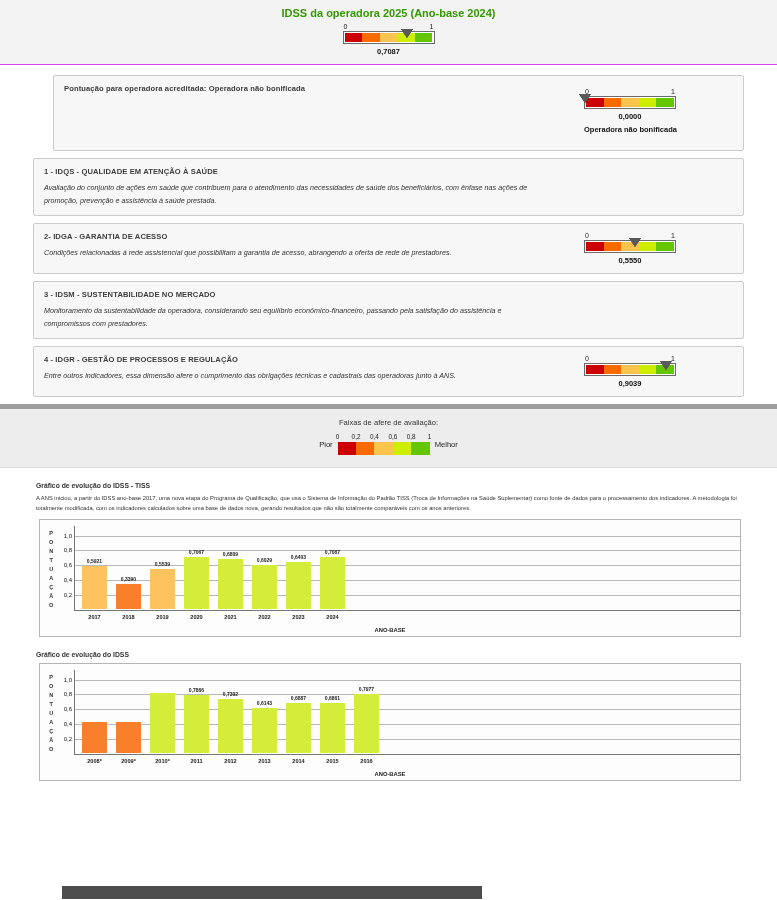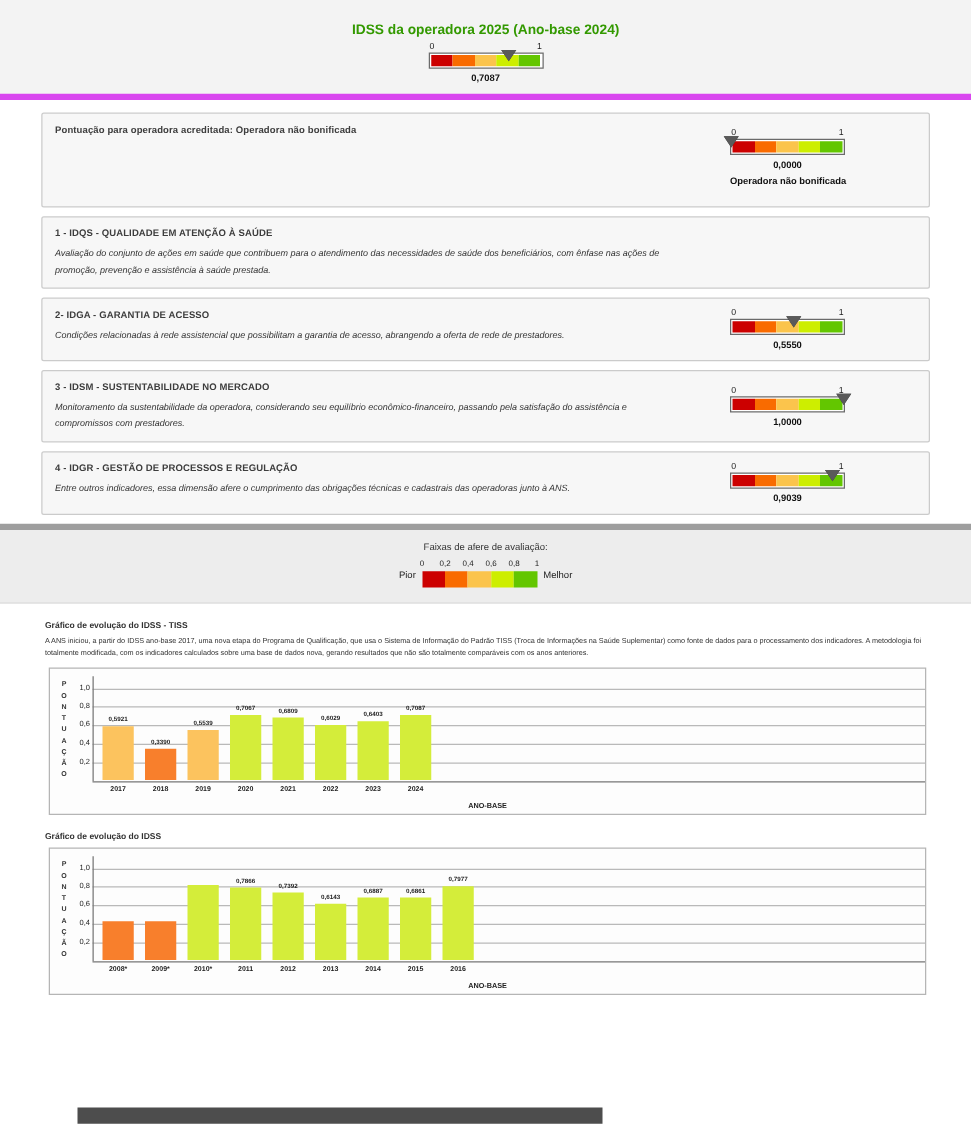--- a/index.html
+++ b/index.html
@@ -3,42 +3,42 @@
 <meta charset="utf-8">
 <style>
   * { margin:0; padding:0; box-sizing:border-box; }
   html,body { width:777px; }
   body {
     font-family:"Liberation Sans", sans-serif;
     background:#ffffff; color:#333; width:777px; height:900px;
     position:relative; overflow:hidden; font-size:8px;
   }
   
-  .page-header { background:#f3f3f3; border-bottom:5px solid #d946ef; padding:18px 0 8px 0; text-align:center; }
+  .page-header { background:#f3f3f3; border-bottom:1px solid #d946ef; padding:7px 0 8px 0; text-align:center; }
   .page-title { color:#339900; font-weight:bold; font-size:11px; margin-bottom:4px; }
   
   .scale { width:92px; }
   .scale-ends { display:flex; justify-content:space-between; font-size:7px; color:#222; margin-bottom:1px; padding:0 1px; }
   .scale-bar { position:relative; height:13px; border:1px solid #6b6b6b; background:#fff; padding:1px; display:flex; }
   .scale-seg { flex:1; height:100%; }
   .scale-marker { position:absolute; top:-3px; width:0; height:0;
     border-left:6px solid transparent; border-right:6px solid transparent; border-top:9px solid #5a5a5a;
     transform:translateX(-6px); filter:drop-shadow(0 0 0.5px #333); }
   .scale-value { text-align:center; font-weight:bold; font-size:7.5px; color:#111; margin-top:3px; }
   .scale-note { text-align:center; font-weight:bold; font-size:7.5px; color:#111; margin-top:4px; white-space:nowrap; }
   .header-scale { margin:0 auto; }
   
   .content { padding:10px 33px 0 33px; }
   .box { background:#f7f7f7; border:1px solid #cbcbcb; border-radius:2px;
     display:flex; align-items:center; padding:8px 10px; margin-bottom:7px; }
   .box-text { flex:1; padding-right:30px; align-self:flex-start; }
   .box-title { font-weight:bold; font-size:7.6px; color:#3d3d3d; margin-bottom:6px; letter-spacing:0.1px; }
   .box-desc { font-size:7.2px; color:#333; line-height:1.75; max-width:500px;font-style:italic; }
   .box-scale { width:110px; margin-right:48px; display:flex; justify-content:center; }
-  .box-accredit { min-height:76px; align-items:flex-start; }
+  .box-accredit { min-height:76px; align-items:flex-start;margin-left:20px; }
   .box-accredit .box-scale { margin-top:4px; }
   
   .legend-rule { height:5px; background:#9e9e9e; margin-top:3px; }
   .legend-band { background:#ededed; border-bottom:1px solid #d8d8d8; padding:9px 0 12px 0; }
   .legend-title { text-align:center; font-size:7.6px; color:#333; margin-bottom:6px; }
   .legend-row { display:flex; justify-content:center; align-items:center; gap:5px; }
   .legend-scale { position:relative; width:92px; }
   .legend-ticks { position:relative; height:9px; font-size:6.4px; color:#222; }
   .legend-ticks span { position:absolute; transform:translateX(-50%); }
   .legend-bar { display:flex; height:13px; }
@@ -140,37 +140,20 @@
           </div>
           <div class="scale-value">0,5550</div>
         </div>
     </div>
   </div>
 
   <div class="box">
     <div class="box-text">
       <div class="box-title">3 - IDSM - SUSTENTABILIDADE NO MERCADO</div>
       <div class="box-desc">Monitoramento da sustentabilidade da operadora, considerando seu equilíbrio econômico-financeiro, passando pela satisfação do assistência e compromissos com prestadores.</div>
-    </div>
-    <div class="box-scale">
-      <div class="scale">
-          <div class="scale-ends">
-            <span>0</span>
-            <span>1</span>
-          </div>
-          <div class="scale-bar">
-            <div class="scale-seg" style="background: rgb(204, 0, 0);"></div>
-            <div class="scale-seg" style="background: rgb(249, 107, 0);"></div>
-            <div class="scale-seg" style="background: rgb(251, 196, 76);"></div>
-            <div class="scale-seg" style="background: rgb(205, 238, 0);"></div>
-            <div class="scale-seg" style="background: rgb(99, 198, 0);"></div>
-            <div class="scale-marker" style="left: 100%; border-top-color: rgb(90, 90, 90);"></div>
-          </div>
-          <div class="scale-value">1,0000</div>
-        </div>
     </div>
   </div>
 
   <div class="box">
     <div class="box-text">
       <div class="box-title">4 - IDGR - GESTÃO DE PROCESSOS E REGULAÇÃO</div>
       <div class="box-desc">Entre outros indicadores, essa dimensão afere o cumprimento das obrigações técnicas e cadastrais das operadoras junto à ANS.</div>
     </div>
     <div class="box-scale">
       <div class="scale">

